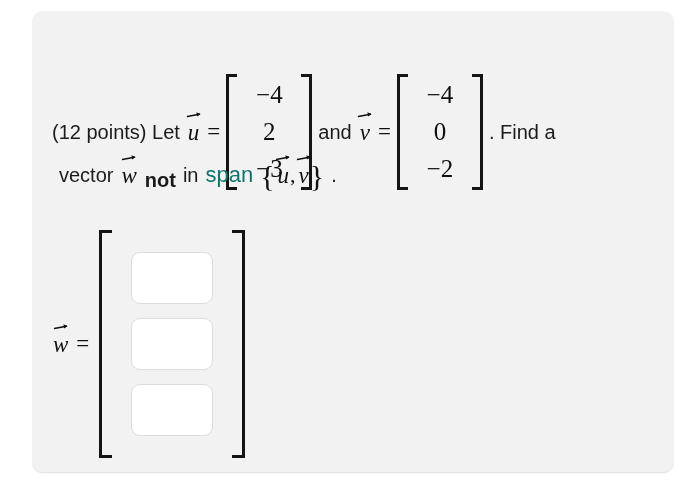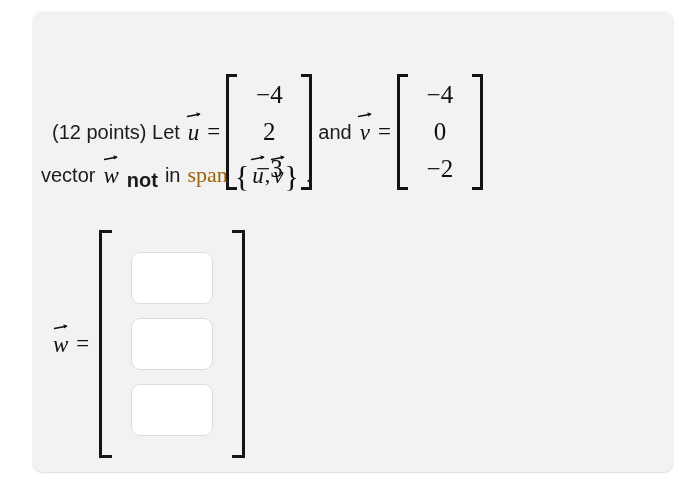--- a/index.html
+++ b/index.html
@@ -30,22 +30,22 @@
   }
 
   
   .sans {
     font-family: "Liberation Sans", sans-serif;
     font-size: 20px;
     color: #1b1b1b;
   }
   .sans.bold { font-weight: bold; margin-top: 11px; }
   .serif {
-    font-family: Liberation Serif, serif;
-    color: #a16207;
+    font-family: Liberation Sans, sans-serif;
+    color: #0f766e;
   }
 
   
   .vec {
     position: relative;
     display: inline-block;
     padding: 0 1px;
   }
   .vec > .vglyph {
     font-family: "Liberation Serif", "DejaVu Serif", serif;
@@ -75,21 +75,21 @@
   #statement-line-1 {
     position: absolute;
     left: 19px;
     top: 62px;
     display: flex;
     align-items: center;
     white-space: nowrap;
   }
   #statement-line-2 {
     position: absolute;
-    left: 8px;
+    left: 26px;
     top: 146px;
     display: flex;
     align-items: center;
     white-space: nowrap;
   }
 
   .gap { display: inline-block; width: 7px; }
 
   
   .colvec {
@@ -269,20 +269,21 @@
       <span class="entries">
         <span class="entry">−4</span>
         <span class="entry">0</span>
         <span class="entry">−2</span>
       </span>
       <span class="bracket right">
           <i></i>
         </span>
     </span>
 
+    <span class="sans">. Find a</span>
   </div>
 
   <div id="statement-line-2">
     <span class="sans">vector</span>
     <span class="gap"></span>
 
     <span class="vec">
       <span class="varrow">
         <svg width="15" height="7" viewBox="0 0 15 7">
             <path d="M0.5 4.6 L12.6 2.2" stroke="#101010" stroke-width="1.5" fill="none" stroke-linecap="round"></path>

